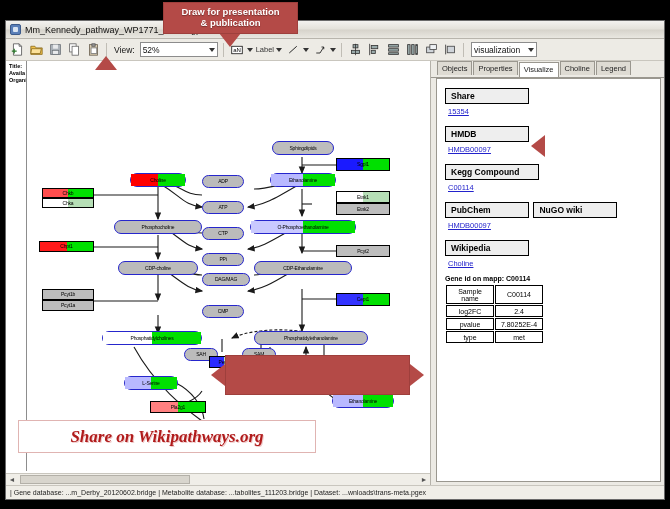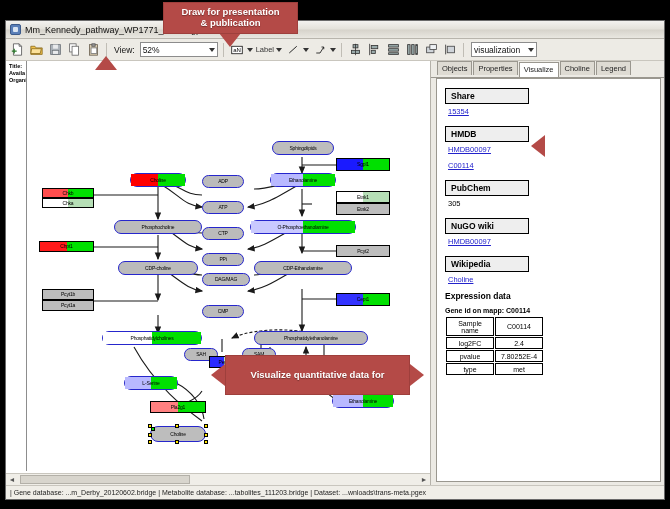--- a/index.html
+++ b/index.html
@@ -622,32 +622,31 @@
           <div class="tab">Legend</div>
         </div>
 
         <div class="side-body">
           <div class="sec-title">Share</div>
           <a class="sec-link" href="#">15354</a>
 
           <div class="sec-title">HMDB</div>
           <a class="sec-link" href="#">HMDB00097</a>
 
+          <div class="sec-title" style="min-width:94px">Kegg Compound</div>
           <a class="sec-link" href="#">C00114</a>
 
           <div class="sec-title">PubChem</div>
-          <span class="sec-plain">305</span>
 
           <div class="sec-title">NuGO wiki</div>
           <a class="sec-link" href="#">HMDB00097</a>
 
           <div class="sec-title">Wikipedia</div>
           <a class="sec-link" href="#">Choline</a>
 
-          <span class="exp-title">Expression data</span>
           <span class="gene-id">Gene id on mapp: C00114</span>
 
           <table class="exp-table">
             <tbody>
                 <tr>
               <td class="k">Sample name</td>
               <td class="v">C00114</td>
             </tr>
             <tr>
               <td class="k">log2FC</td>
@@ -679,20 +678,22 @@
     </div>
   </div>
   <div class="arrow-down" style="left:219px;top:33px;"></div>
 
   <div class="arrow-up" style="left:95px;top:56px;"></div>
 
   <div class="arrow-left" style="left:531px;top:135px;"></div>
 
   <div class="callout" style="left:225px;top:355px;width:185px;height:40px;font-size:9.5px;">
     <div>
-      <div>Visualize quantitative data  for</div>
     </div>
   </div>
   <div class="arrow-left" style="left:211px;top:364px;border-top-width:11px;border-bottom-width:11px;"></div>
   <div class="arrow-left" style="left:410px;top:364px;border-right-color:#b44a47;transform:scaleX(-1);"></div>
 
+  <div class="wikibox" style="left:18px;top:420px;width:298px;height:33px;">
+    <span>Share on Wikipathways.org</span>
+  </div>
 
 </div>
 
 </body></html>

